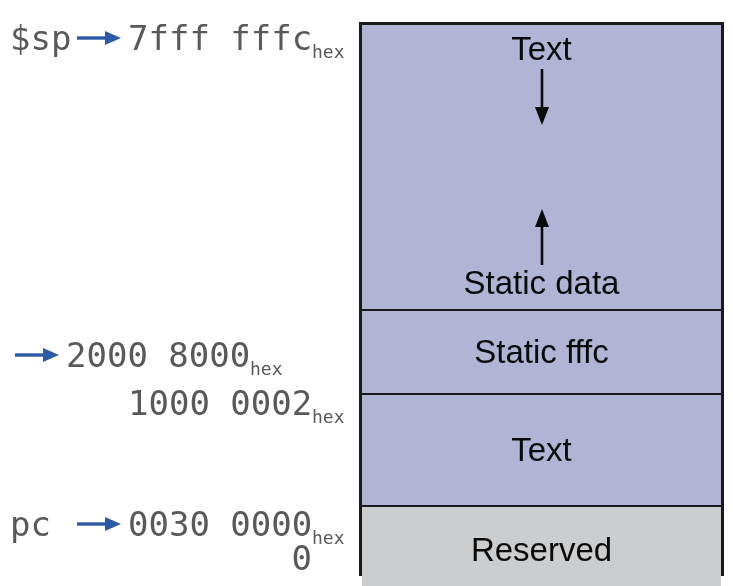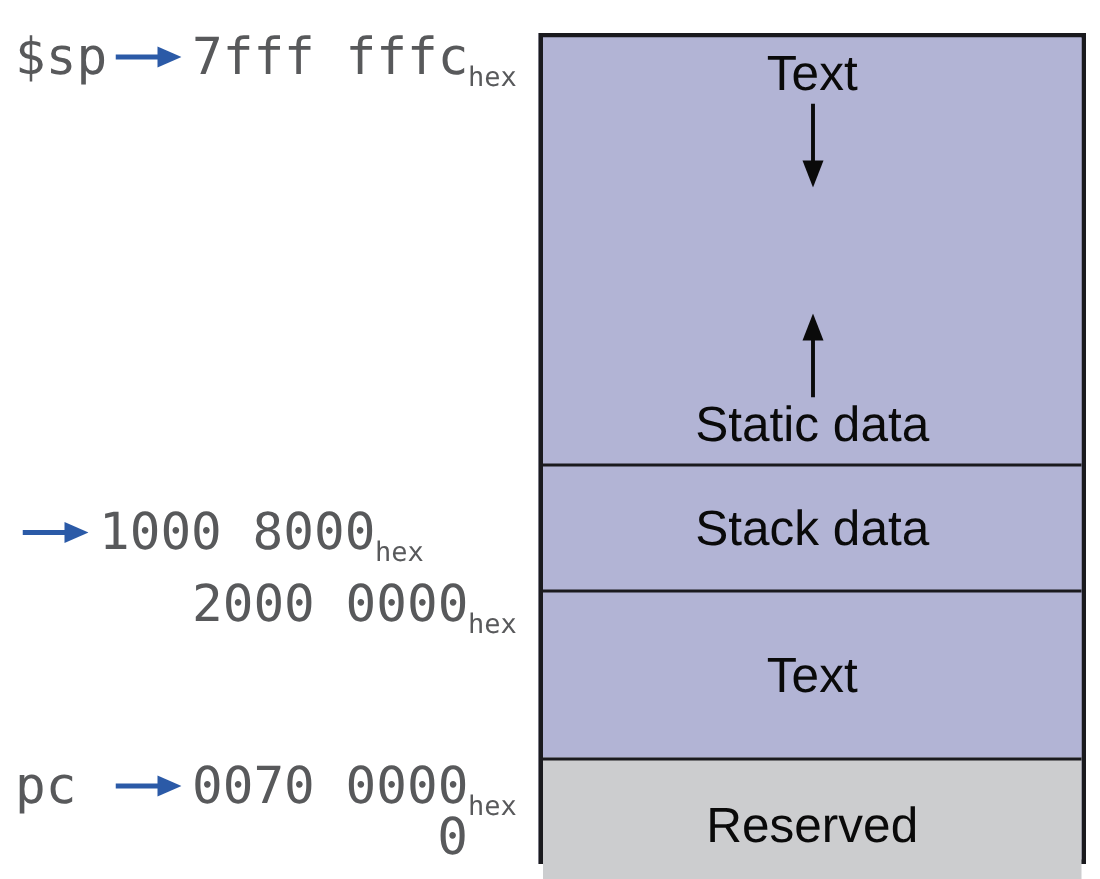--- a/index.html
+++ b/index.html
@@ -121,39 +121,39 @@
       <polygon points="28,2 44,9 28,16"></polygon>
     </svg>
     <span class="addr"><span class="addr-text">7fff fffc</span><span class="sub">hex</span></span>
   </div>
 
   <div class="ptr-row row-gp">
     <svg class="harrow" viewBox="0 0 44 18">
       <line x1="0" y1="9" x2="30" y2="9"></line>
       <polygon points="28,2 44,9 28,16"></polygon>
     </svg>
-    <span class="addr"><span class="addr-text">1000 8000</span><span class="sub">hex</span></span>
+    <span class="addr"><span class="addr-text">2000 8000</span><span class="sub">hex</span></span>
   </div>
 
   <div class="ptr-row row-mid bare">
     <span class="reg"></span>
     <svg class="harrow" viewBox="0 0 44 18">
       <line x1="0" y1="9" x2="30" y2="9"></line>
       <polygon points="28,2 44,9 28,16"></polygon>
     </svg>
-    <span class="addr"><span class="addr-text">2000 0000</span><span class="sub">hex</span></span>
+    <span class="addr"><span class="addr-text">1000 0002</span><span class="sub">hex</span></span>
   </div>
 
   <div class="ptr-row row-pc">
     <span class="reg">pc</span>
     <svg class="harrow" viewBox="0 0 44 18">
       <line x1="0" y1="9" x2="30" y2="9"></line>
       <polygon points="28,2 44,9 28,16"></polygon>
     </svg>
-    <span class="addr"><span class="addr-text">0070 0000</span><span class="sub">hex</span></span>
+    <span class="addr"><span class="addr-text">0030 0000</span><span class="sub">hex</span></span>
   </div>
 
   <div class="ptr-row row-zero bare">
     <span class="reg"></span>
     <svg class="harrow" viewBox="0 0 44 18">
       <line x1="0" y1="9" x2="30" y2="9"></line>
       <polygon points="28,2 44,9 28,16"></polygon>
     </svg>
     <span class="addr"><span class="addr-text">0</span><span class="sub"></span></span>
   </div>
@@ -171,21 +171,21 @@
       <div class="vgroup">
         <svg class="varrow" viewBox="0 0 16 56">
           <line x1="8" y1="56" x2="8" y2="16"></line>
           <polygon points="1,18 15,18 8,0"></polygon>
         </svg>
         <span class="seg-label">Static data</span>
       </div>
     </div>
 
     <div class="segment seg-static">
-      <span class="seg-label">Stack data</span>
+      <span class="seg-label">Static fffc</span>
     </div>
 
     <div class="segment seg-text">
       <span class="seg-label">Text</span>
     </div>
 
     <div class="segment seg-reserved">
       <span class="seg-label">Reserved</span>
     </div>
 

